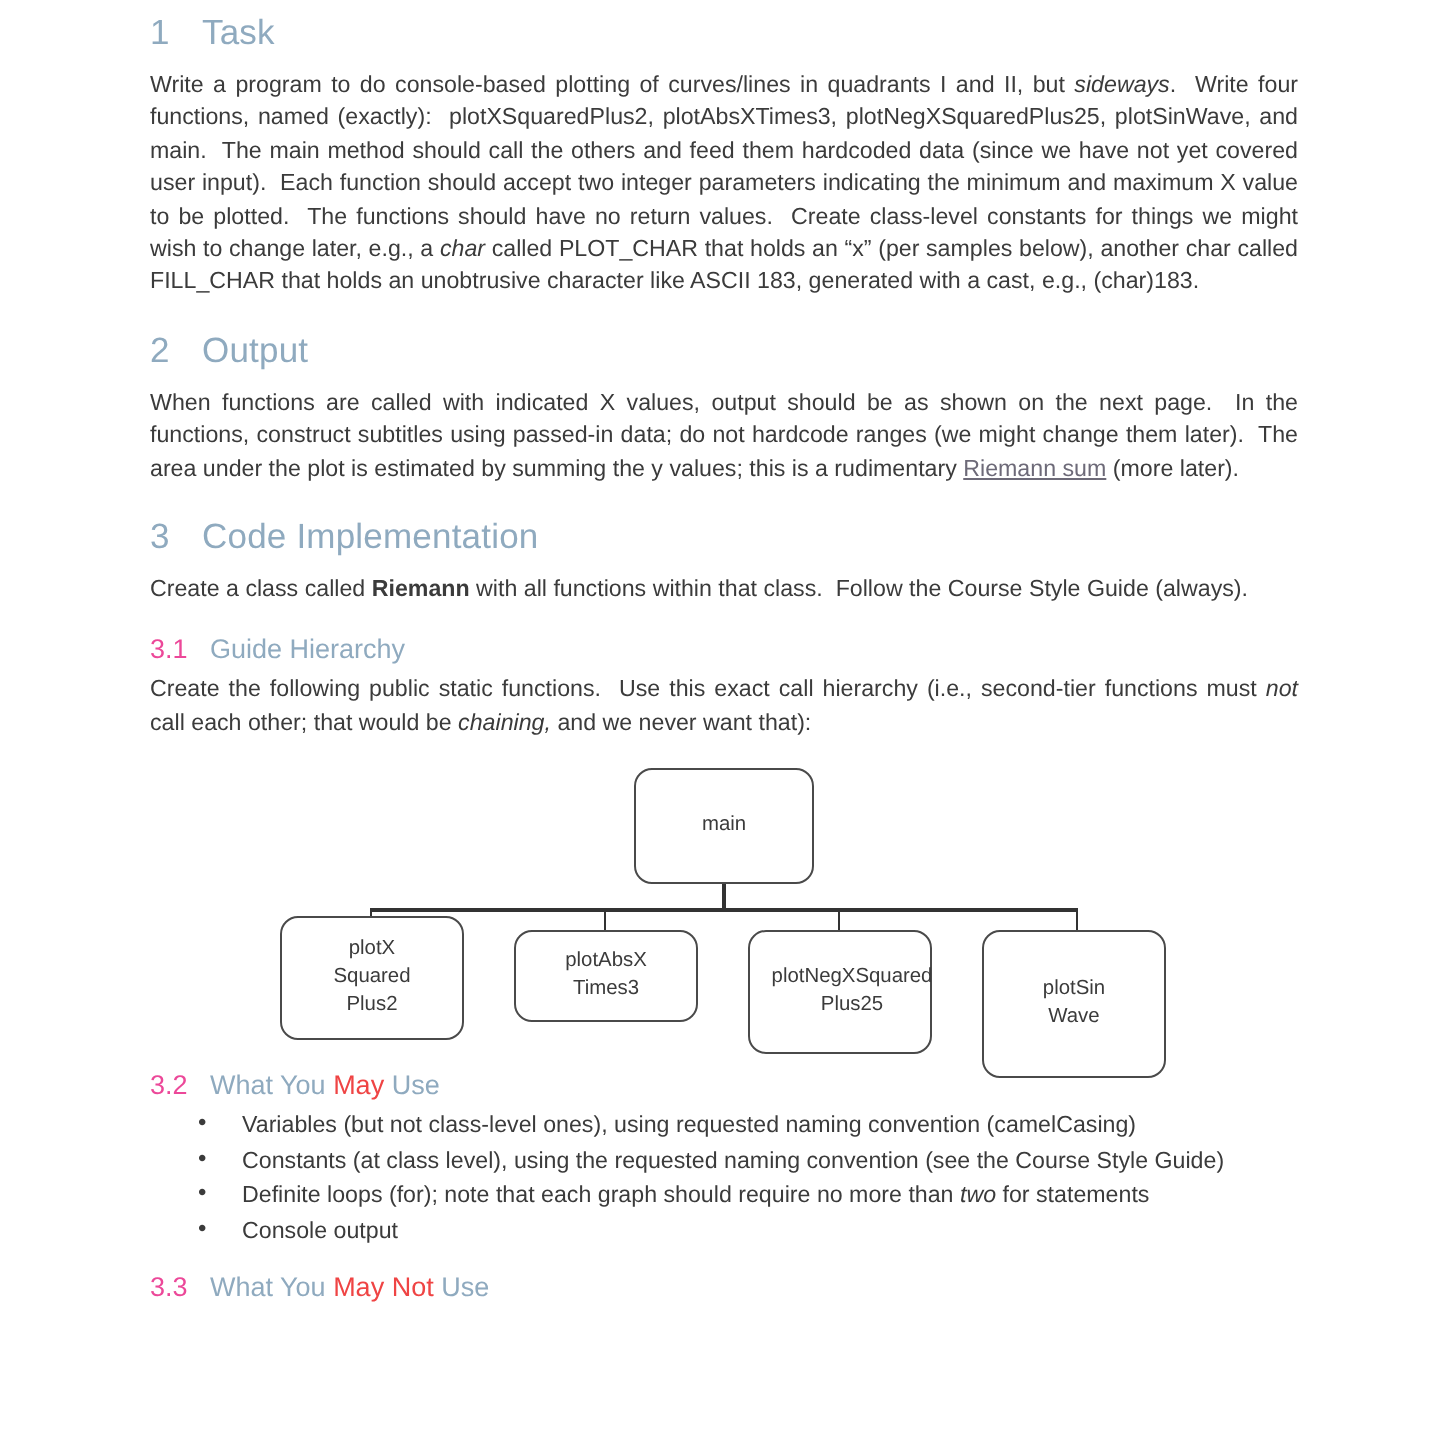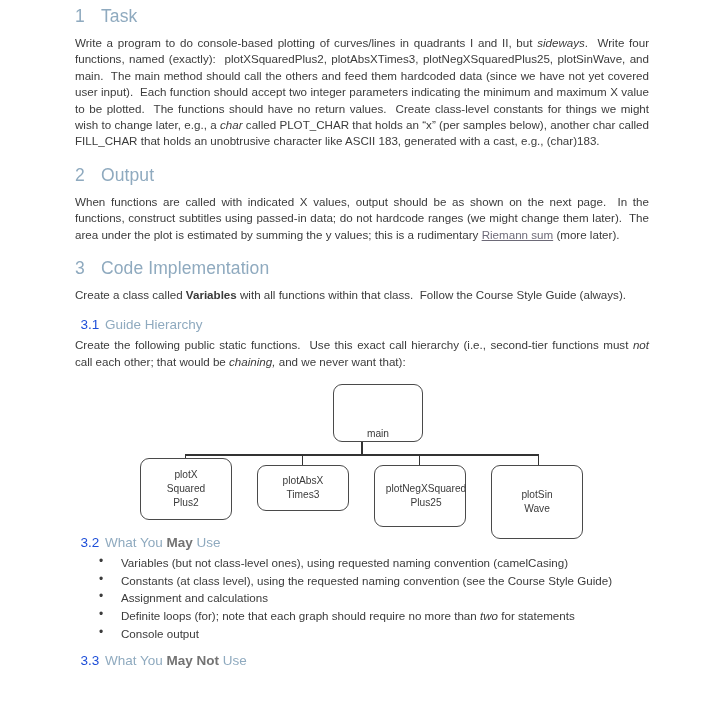--- a/index.html
+++ b/index.html
@@ -40,26 +40,25 @@
   h2.subsec {
     font-size: 13.5px;
     font-weight: normal;
     color: #8faabf;
     margin: 0;
     padding: 0;
   }
   h2.subsec .num {
     display: inline-block;
     min-width: 30px;
-    color: #1d4ed8;
-    text-align: center;
+    color: #ec4899;
   }
   h2.subsec b {
-    font-weight: bold;
-    color: #737373;
+    font-weight: normal;
+    color: #ef4444;
   }
 
   
   p.body {
     font-size: 11.6px;
     line-height: 16.4px;
     text-align: justify;
     margin: 0;
     color: #3b3b3b;
   }
@@ -111,21 +110,21 @@
     border-radius: 9px;
     background: #ffffff;
     display: flex;
     align-items: center;
     justify-content: center;
     text-align: center;
     font-size: 10.2px;
     line-height: 14px;
     color: #3b3b3b;
   }
-  .node.main  { left: 258px; top: 0px;  width: 90px;  height: 58px; align-items: flex-end; }
+  .node.main  { left: 242px; top: 0px;  width: 90px;  height: 58px; }
   .node.c0    { left: 65px;  top: 74px; width: 92px;  height: 62px; }
   .node.c1    { left: 182px; top: 81px; width: 92px;  height: 46px; }
   .node.c2    { left: 299px; top: 81px; width: 92px;  height: 62px; padding-left: 12px; }
   .node.c3    { left: 416px; top: 81px; width: 92px;  height: 74px; }
 
   .edge { position: absolute; background: #333333; }
   .edge.stem      { left: 286px; top: 58px;  width: 2px;  height: 13px; }
   .edge.bus       { left: 110px; top: 70px;  width: 354px; height: 1.4px; }
   .edge.drop-c0   { left: 110px; top: 70px;  width: 1.4px; height: 11px; }
   .edge.drop-c1   { left: 227px; top: 70px;  width: 1.4px; height: 11px; }
@@ -151,21 +150,21 @@
   </h1>
   <div class="gap-after-h1"></div>
   <p class="body">When functions are called with indicated X values, output should be as shown on the next page.&nbsp; In the functions, construct subtitles using passed-in data; do not hardcode ranges (we might change them later).&nbsp; The area under the plot is estimated by summing the y values; this is a rudimentary <a class="link" href="#">Riemann sum</a> (more later).</p>
 
   <div class="gap-sec"></div>
 
   <h1 class="sec">
     <span class="num">3</span><span>Code Implementation</span>
   </h1>
   <div class="gap-after-h1"></div>
-  <p class="body">Create a class called <b>Variables</b> with all functions within that class.&nbsp; Follow the Course Style Guide (always).</p>
+  <p class="body">Create a class called <b>Riemann</b> with all functions within that class.&nbsp; Follow the Course Style Guide (always).</p>
 
   <div style="height:14px"></div>
 
   <h2 class="subsec">
     <span class="num">3.1</span><span>Guide Hierarchy</span>
   </h2>
   <div class="gap-sub"></div>
   <p class="body">Create the following public static functions.&nbsp; Use this exact call hierarchy (i.e., second-tier functions must <i>not</i> call each other; that would be <i>chaining,</i> and we never want that):</p>
 
   <div style="height:14px"></div>
@@ -198,21 +197,20 @@
 
   <div style="height:6px"></div>
 
   <h2 class="subsec">
     <span class="num">3.2</span><span>What You <b>May</b> Use</span>
   </h2>
   <div style="height:4px"></div>
   <ul class="bullets">
       <li>Variables (but not class-level ones), using requested naming convention (camelCasing)</li>
       <li>Constants (at class level), using the requested naming convention (see the Course Style Guide)</li>
-      <li>Assignment and calculations</li>
       <li>Definite loops (for); note that each graph should require no more than <i>two</i> for statements</li>
       <li>Console output</li>
     </ul>
 
   <div style="height:11px"></div>
 
   <h2 class="subsec">
     <span class="num">3.3</span><span>What You <b>May Not</b> Use</span>
   </h2>
   <div style="height:4px"></div>

